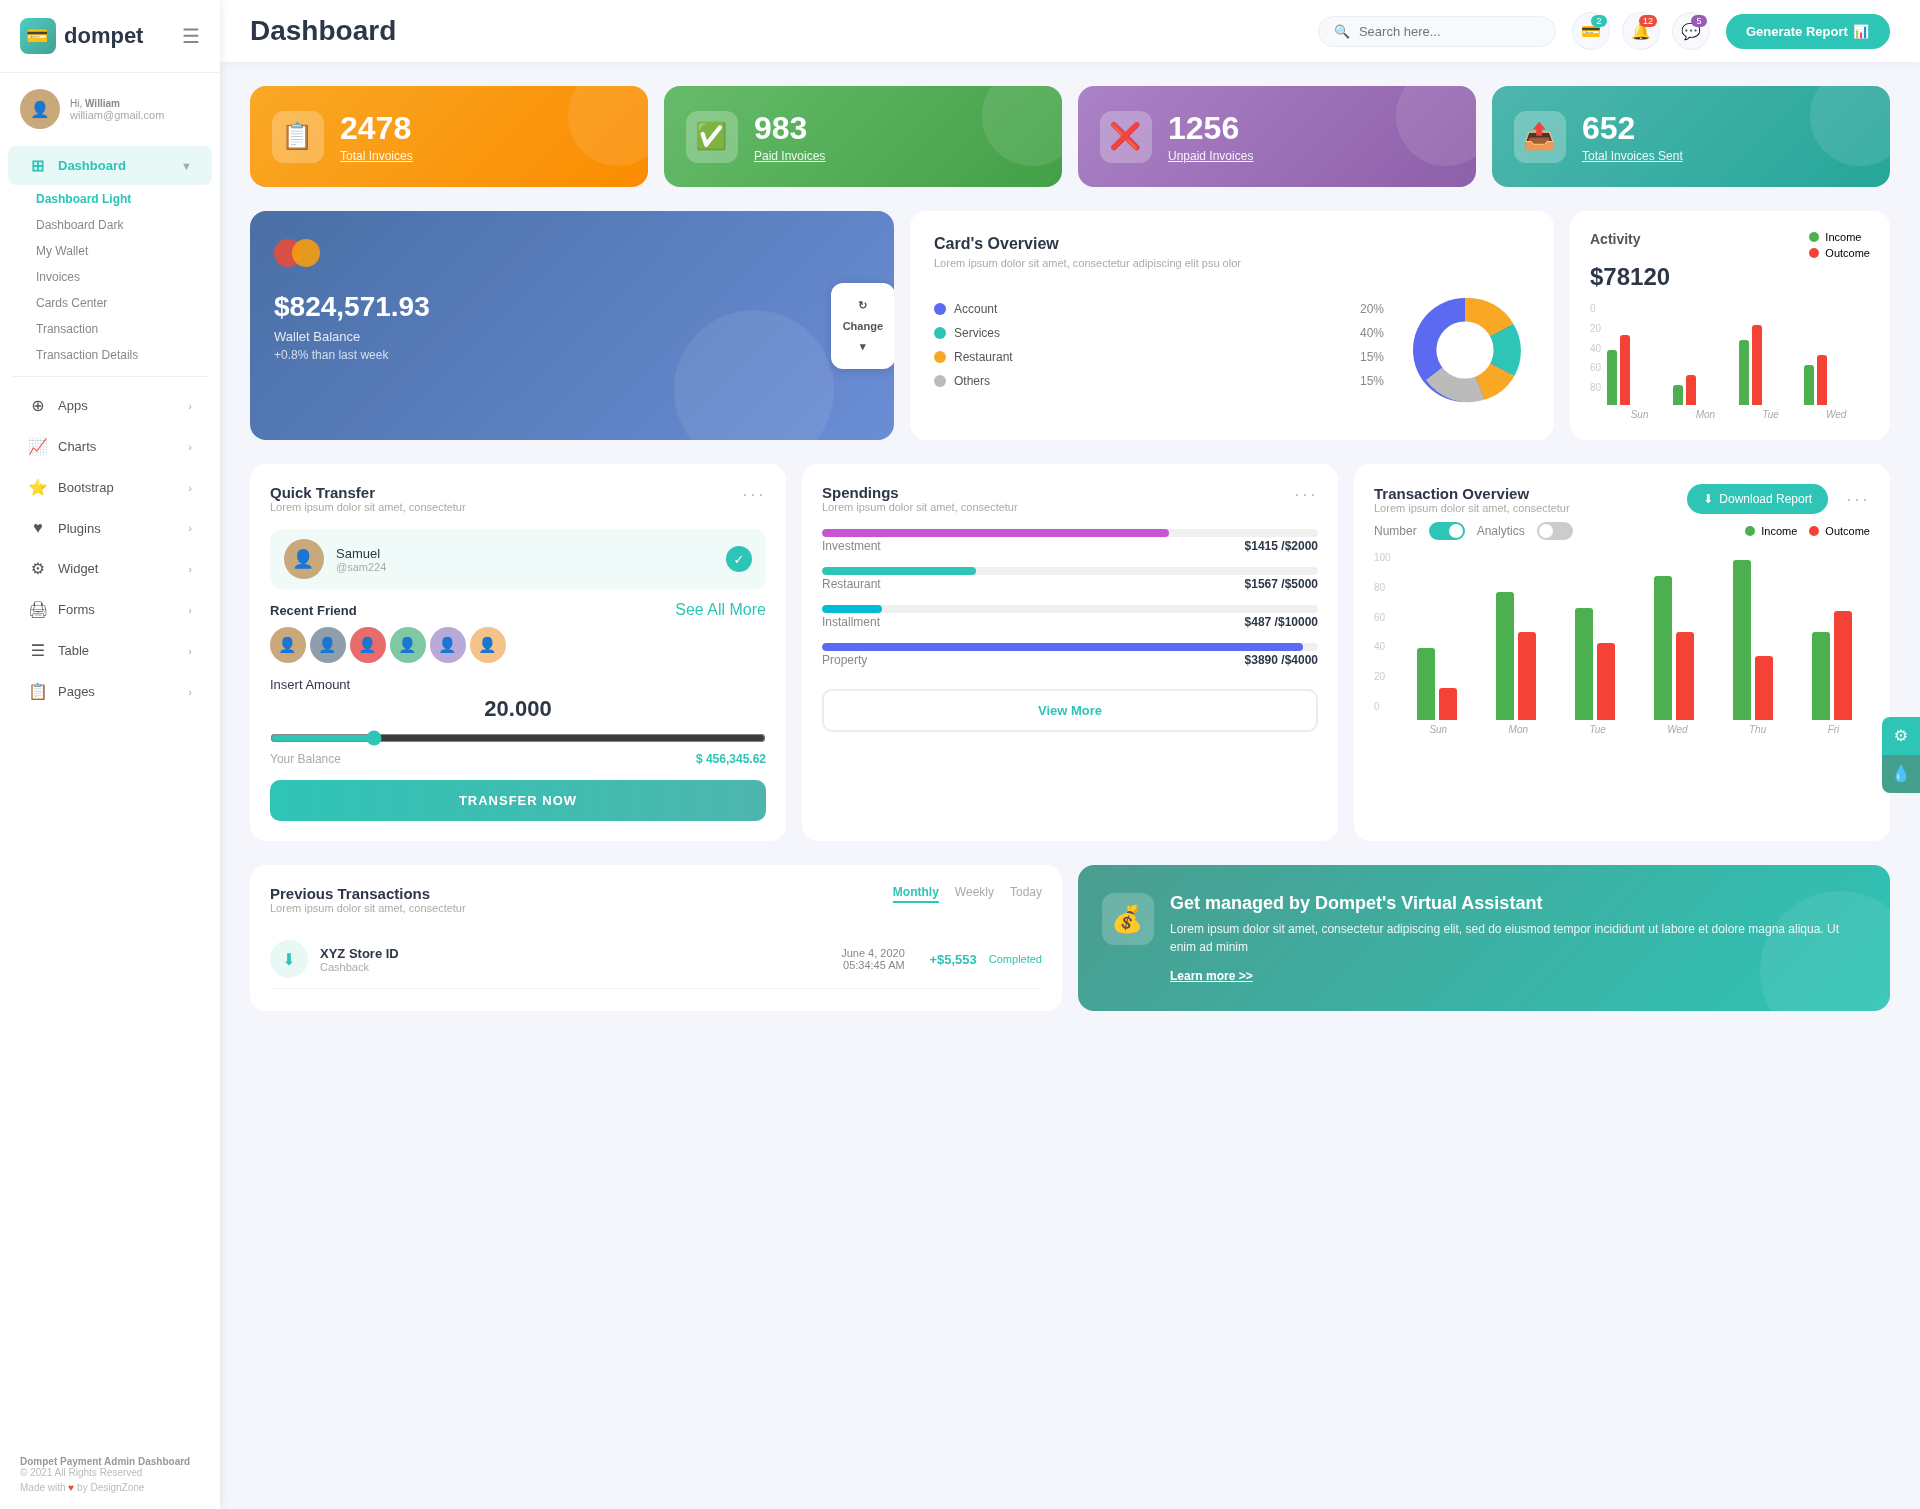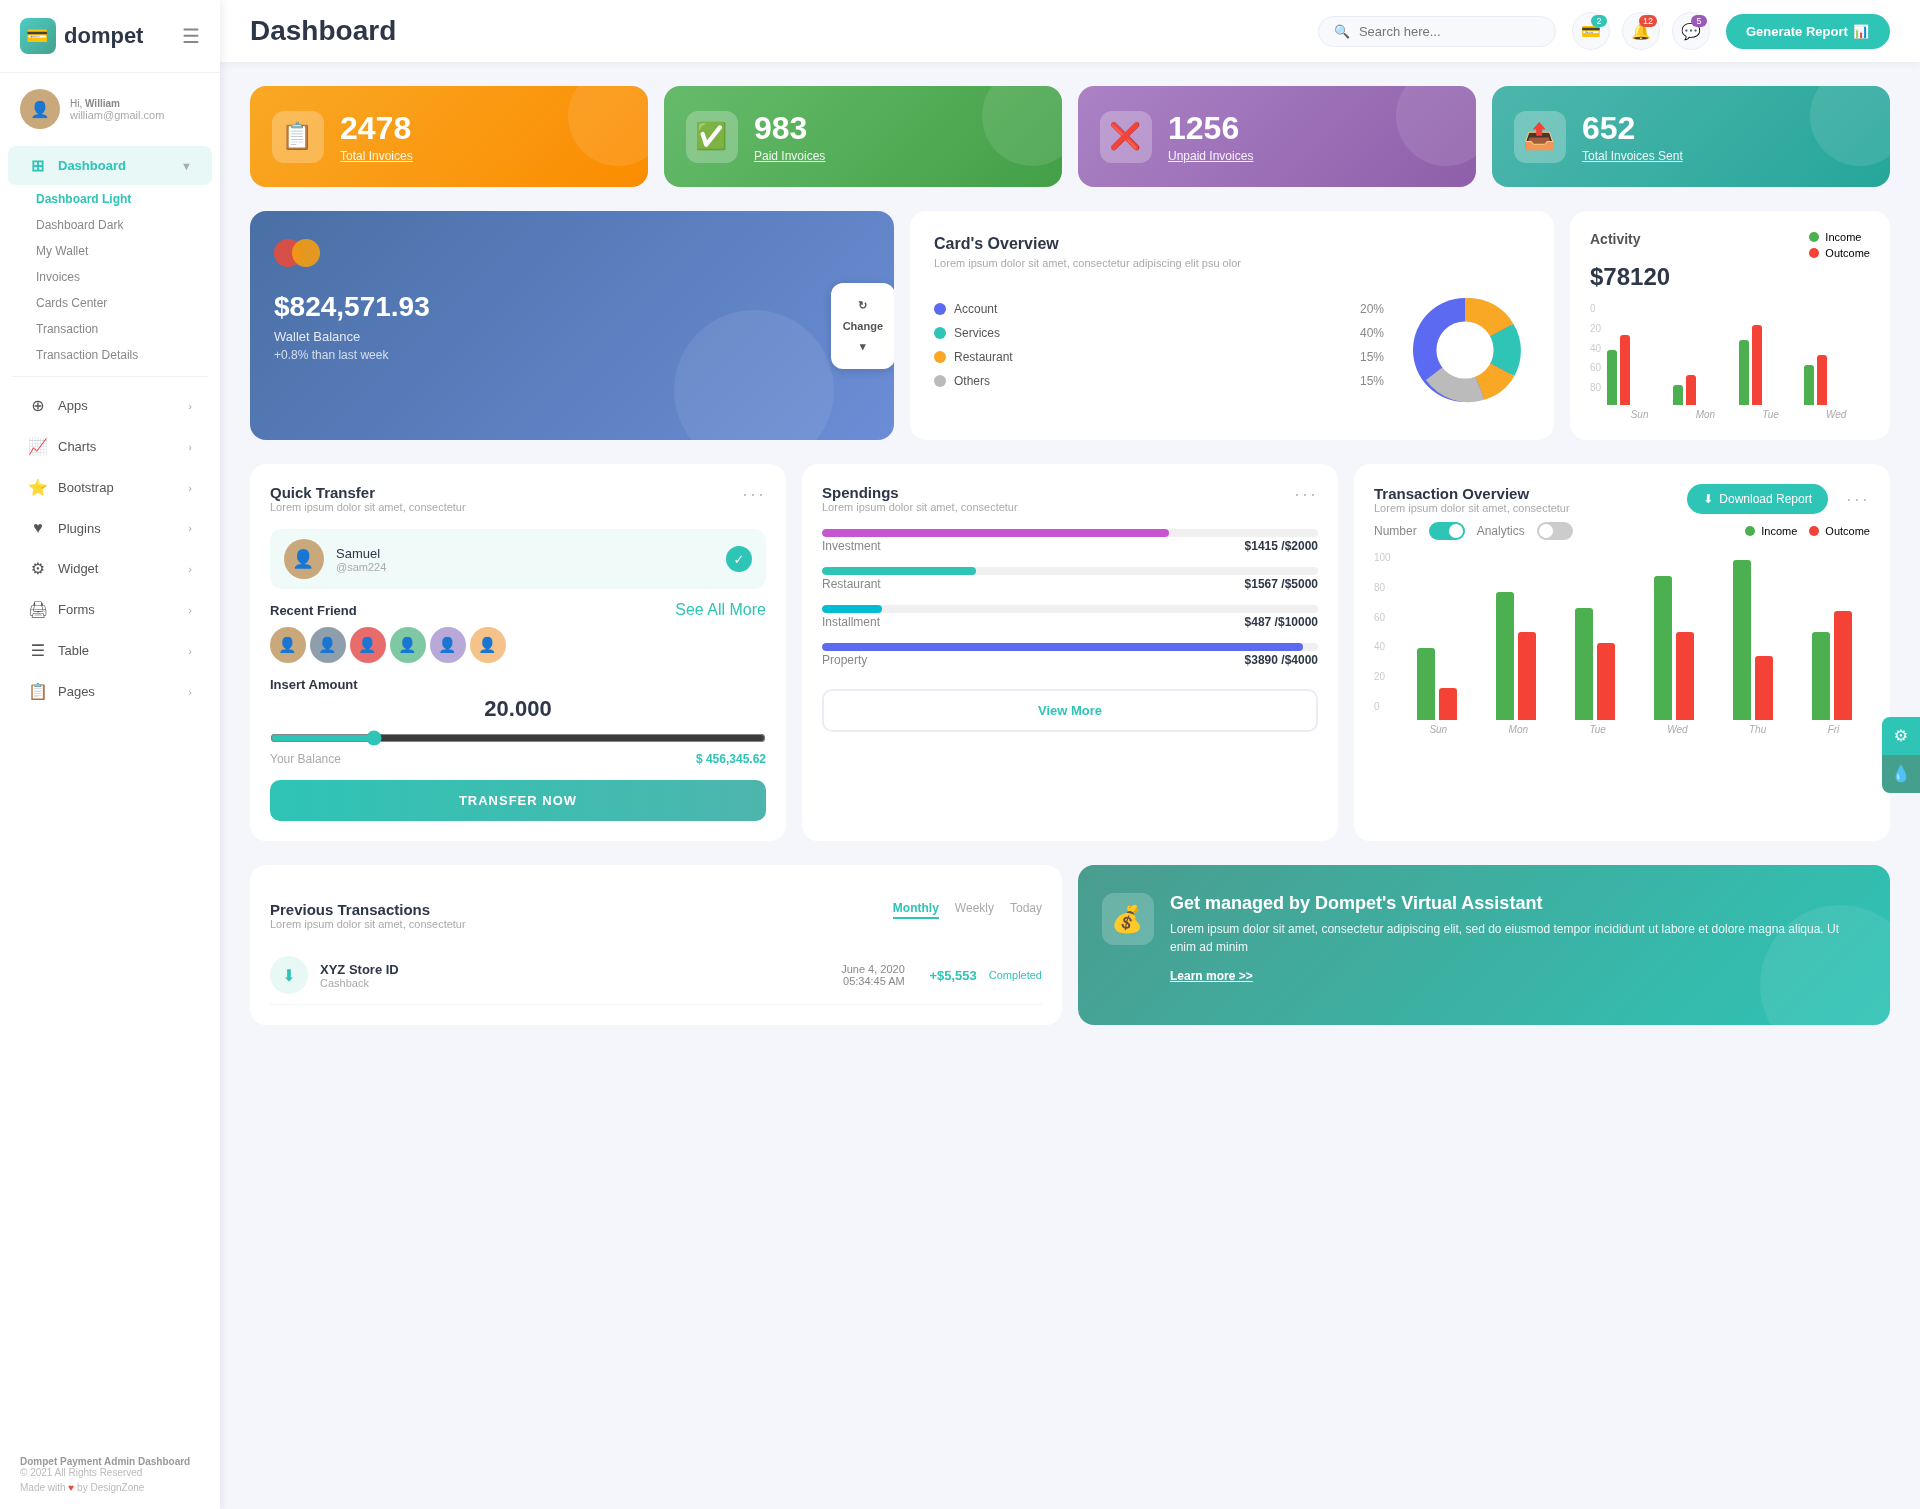--- a/index.html
+++ b/index.html
@@ -123,21 +123,21 @@
     .featured-contact { display: flex; align-items: center; gap: 12px; background: #f0faf9; border-radius: 12px; padding: 10px 14px; margin-bottom: 12px; }
     .contact-avatar { width: 40px; height: 40px; border-radius: 50%; background: #c9a87c; display: flex; align-items: center; justify-content: center; font-size: 18px; }
     .contact-name { font-weight: 400; font-size: 13px; color: #2d3748; }
     .contact-handle { font-size: 11px; color: #aaa; }
     .check-circle { margin-left: auto; width: 26px; height: 26px; background: #2ec4b6; border-radius: 50%; display: flex; align-items: center; justify-content: center; color: #fff; font-size: 13px; }
     .recent-friends-header { display: flex; justify-content: space-between; align-items: center; margin-bottom: 8px; }
     .recent-label { font-size: 13px; font-weight: 600; color: #2d3748; }
     .see-all { color: #2ec4b6; font-size: 16px; cursor: pointer; }
     .avatars-row { display: flex; gap: 4px; margin-bottom: 14px; }
     .friend-avatar { width: 36px; height: 36px; border-radius: 50%; background: #ccc; display: flex; align-items: center; justify-content: center; font-size: 15px; overflow: hidden; }
-    .insert-amount { font-size: 13px; font-weight: 700; color: #2d3748; margin-bottom: 4px; }
+    .insert-amount { font-size: 13px; font-weight: 400; color: #2d3748; margin-bottom: 4px; }
     .amount-display { font-size: 22px; font-weight: 700; text-align: center; color: #2d3748; margin-bottom: 8px; }
     .amount-slider { width: 100%; accent-color: #2ec4b6; margin-bottom: 6px; }
     .balance-row { display: flex; justify-content: space-between; font-size: 12px; color: #aaa; margin-bottom: 14px; }
     .balance-val { color: #2ec4b6; font-weight: 600; text-align: center; }
     .transfer-btn { width: 100%; background: linear-gradient(90deg, #2ec4b6, #4db6ac); color: #fff; border: none; border-radius: 10px; padding: 13px; font-size: 13px; font-weight: 700; cursor: pointer; letter-spacing: 1px; }
 
     
     .spendings { background: #fff; border-radius: 16px; padding: 20px; }
     .spending-item { margin-bottom: 14px; }
     .spending-label { display: flex; justify-content: space-between; font-size: 12px; color: #888; margin-bottom: 4px; }
@@ -159,21 +159,21 @@
     .toggle.off .toggle-knob { right: auto; left: 2px; }
     .to-legend { display: flex; align-items: center; gap: 12px; margin-left: auto; font-size: 11px; }
     .big-bar-chart { display: flex; align-items: flex-end; gap: 2px; height: 160px; margin-top: 8px; }
     .big-bar-group { display: flex; gap: 4px; align-items: flex-end; flex: 1; }
     .day-col { display: flex; flex-direction: column; align-items: center; flex: 1; }
     .y-labels { display: flex; flex-direction: column-reverse; justify-content: space-between; font-size: 10px; color: #ccc; padding-right: 8px; height: 160px; }
 
     
     .prev-row { display: grid; grid-template-columns: 1fr 1fr; gap: 16px; }
     .prev-transactions { background: #fff; border-radius: 16px; padding: 20px; }
-    .pt-header { display: flex; align-items: flex-start; justify-content: space-between; margin-bottom: 4px; margin-top: 16px; }
+    .pt-header { display: flex; align-items: flex-start; justify-content: space-between; margin-bottom: 4px; }
     .pt-tabs { display: flex; gap: 16px; font-size: 12px; color: #aaa; }
     .pt-tab { cursor: pointer; padding-bottom: 2px; }
     .pt-tab.active { color: #2ec4b6; border-bottom: 2px solid #2ec4b6; font-weight: 600; }
     .transaction-row { display: flex; align-items: center; gap: 12px; padding: 10px 0; border-bottom: 1px solid #f5f5f5; }
     .tx-icon { width: 38px; height: 38px; background: #e8f8f5; border-radius: 50%; display: flex; align-items: center; justify-content: center; color: #2ec4b6; font-size: 16px; flex-shrink: 0; }
     .tx-info .tx-name { font-size: 13px; font-weight: 600; color: #2d3748; }
     .tx-info .tx-type { font-size: 11px; color: #aaa; }
     .tx-date { font-size: 11px; color: #888; margin-left: auto; text-align: right; }
     .tx-amount { font-size: 13px; font-weight: 700; color: #2ec4b6; min-width: 60px; text-align: right; }
     .tx-status { font-size: 11px; color: #2ec4b6; }

